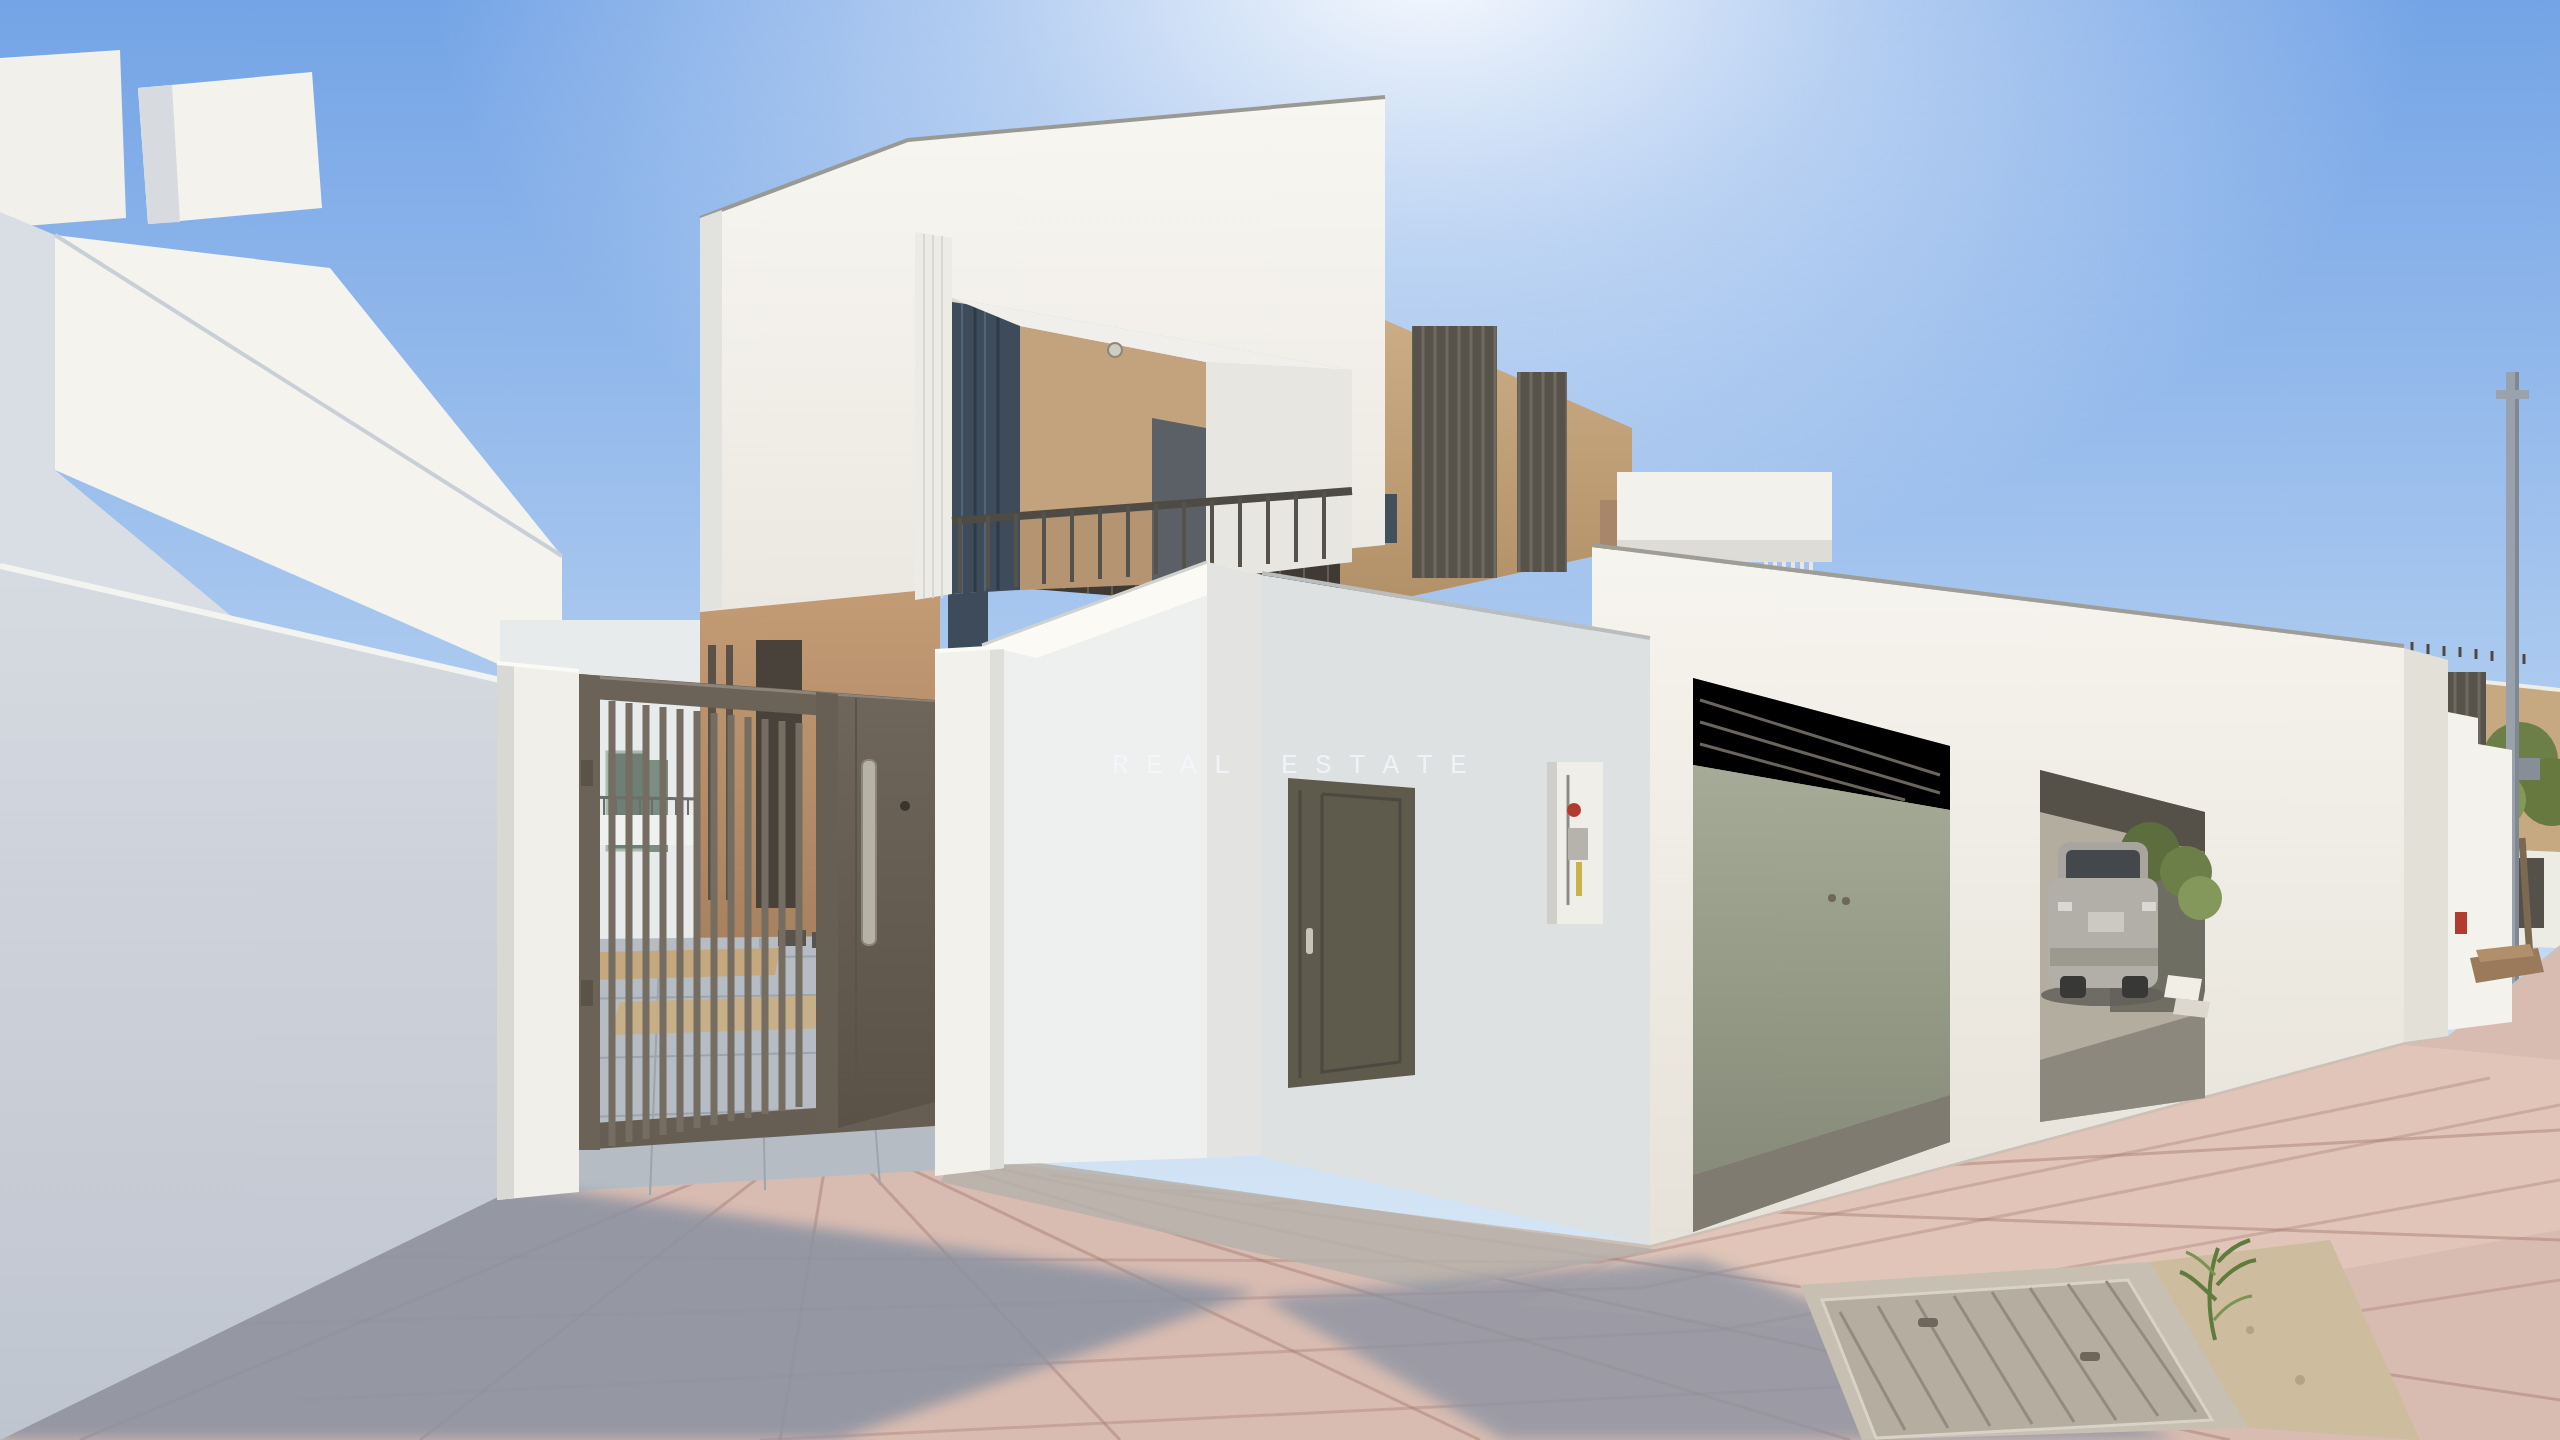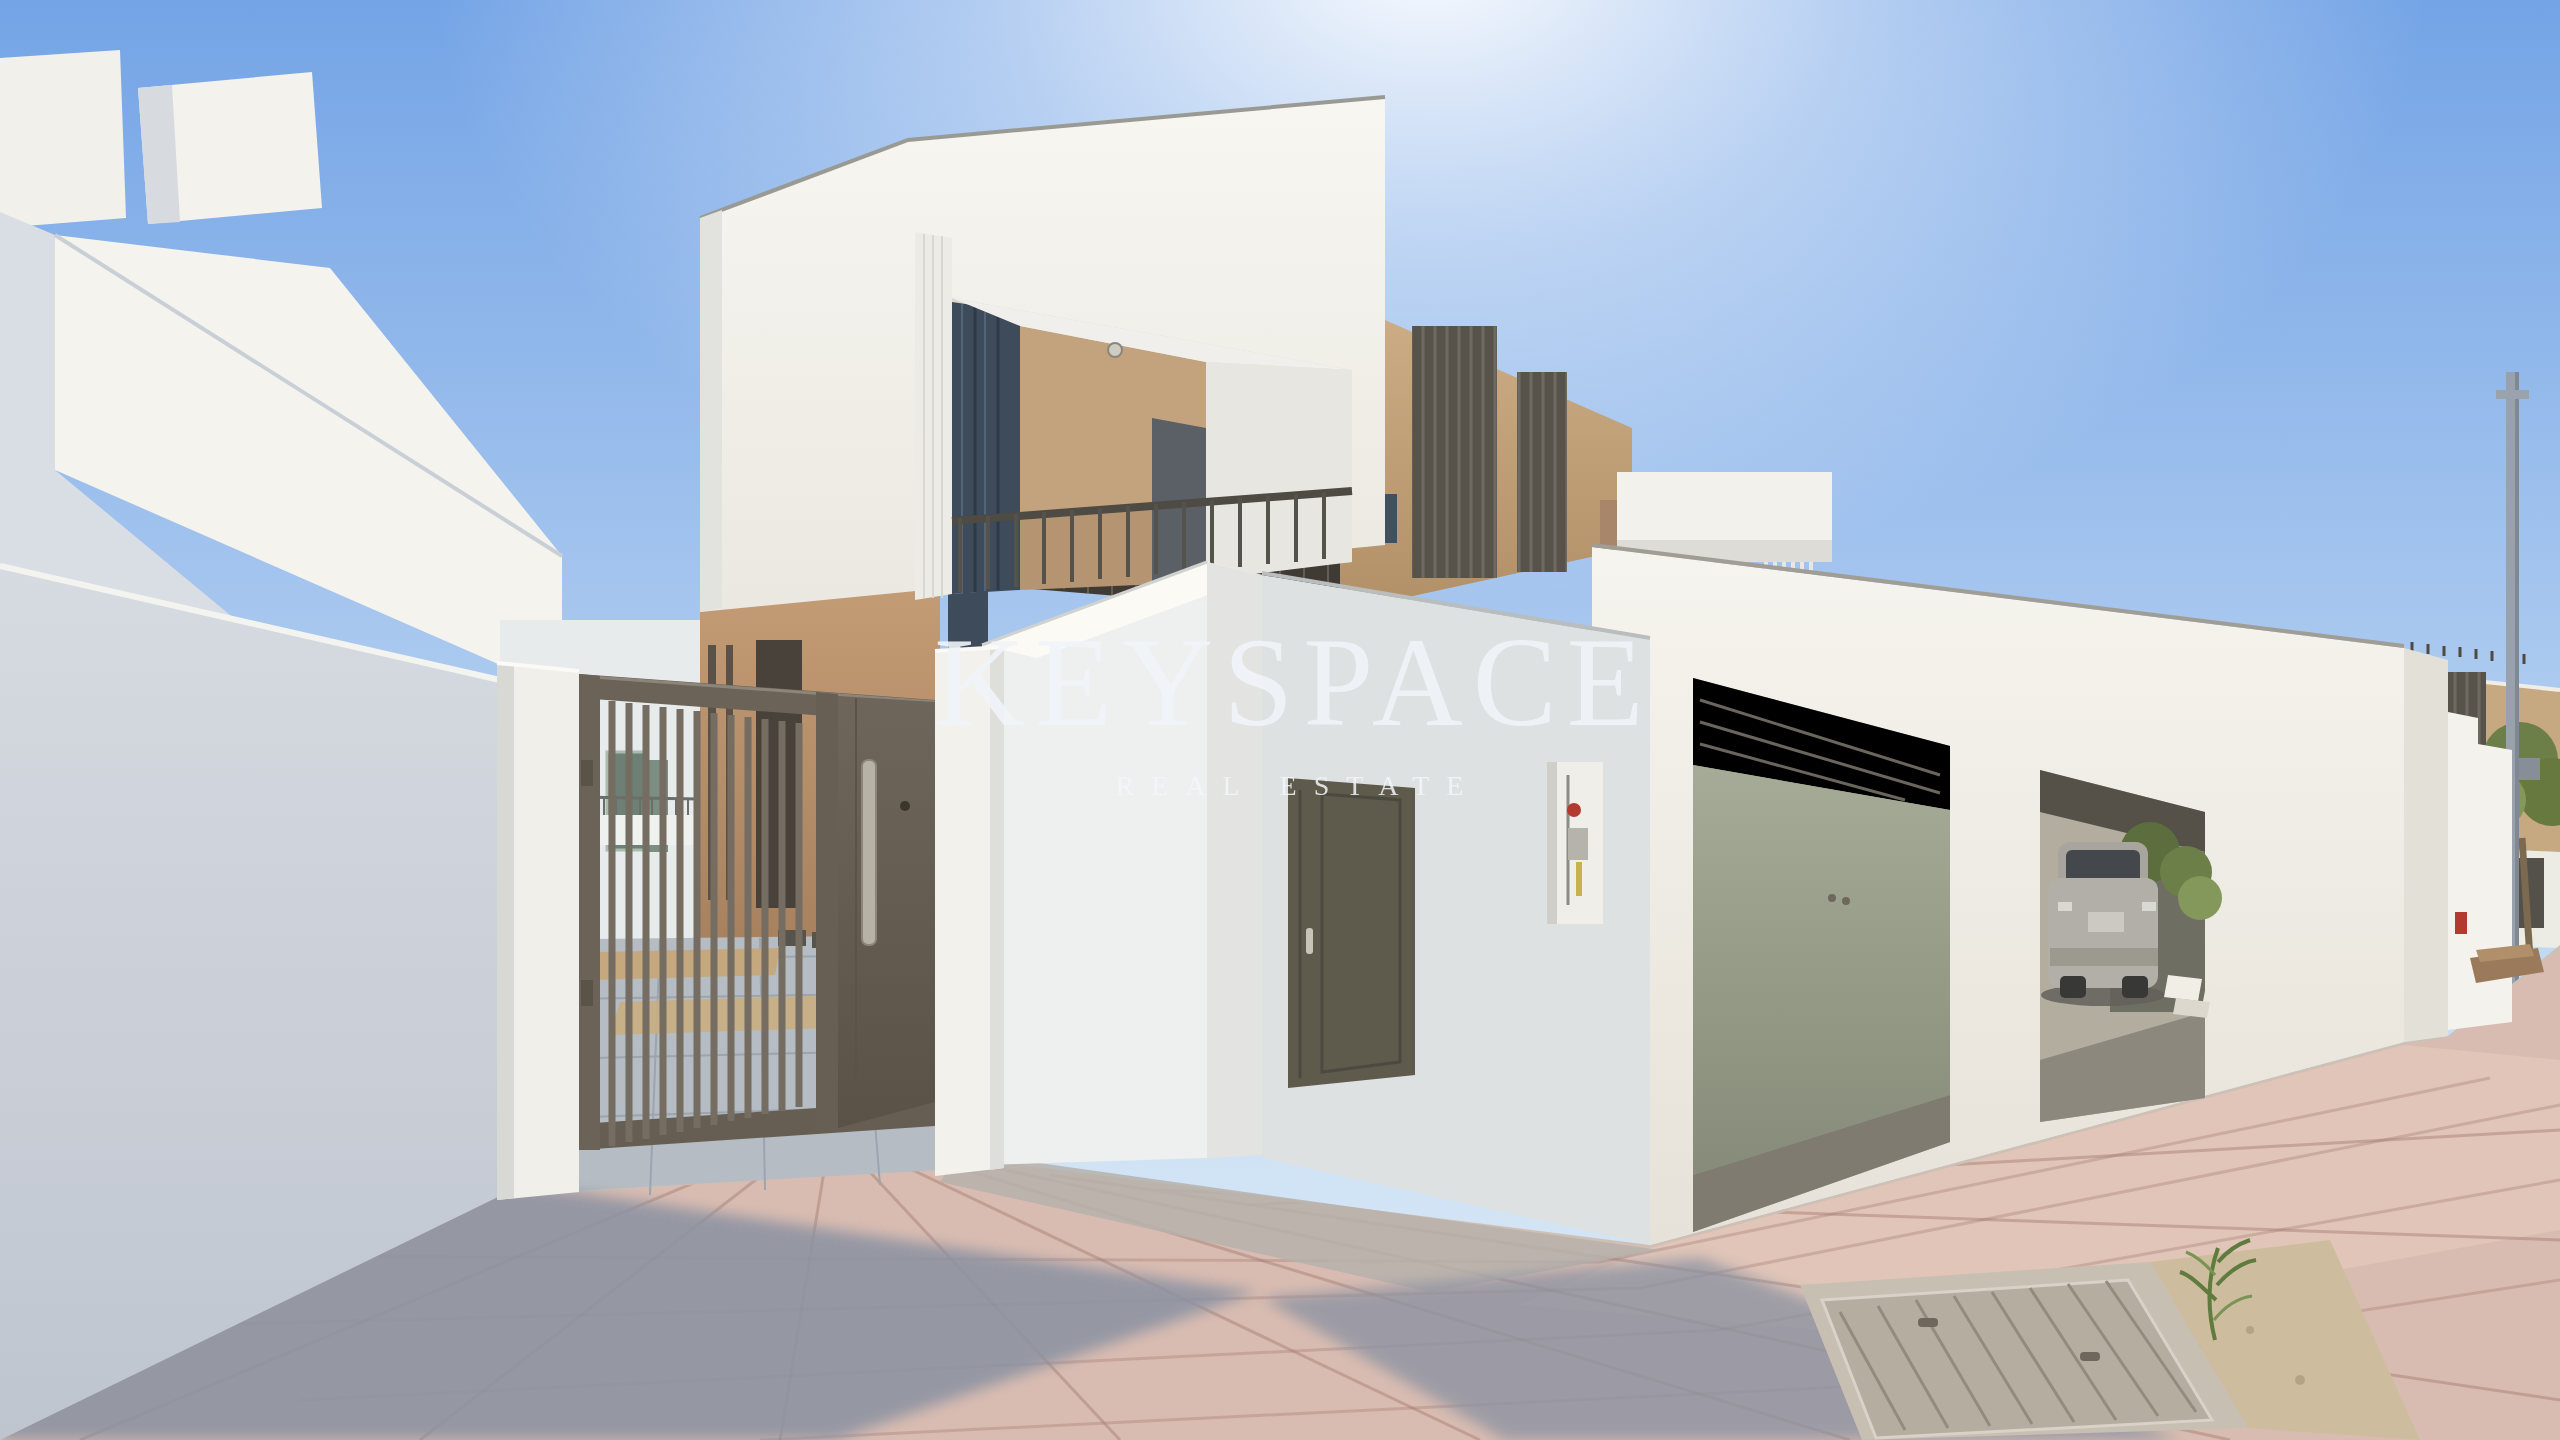--- a/index.html
+++ b/index.html
@@ -8,25 +8,24 @@
   .watermark{position:absolute;left:0;top:0;width:100%;height:100%;pointer-events:none;}
   .wm-brand{
     position:absolute;left:1294px;top:620px;transform:translateX(-50%);
     font-family:"Liberation Serif","DejaVu Serif",serif;
     font-size:126px;line-height:1;font-weight:400;
     letter-spacing:10px;white-space:nowrap;
     color:rgba(240,244,249,0.90);
   }
   .wm-tagline{
     position:absolute;left:1298px;top:752px;transform:translateX(-50%);
-    font-family:Liberation Serif, serif;
+    font-family:Liberation Mono, monospace;
     font-size:28px;line-height:1;font-weight:400;
     letter-spacing:17px;white-space:nowrap;
     color:rgba(242,246,250,0.85);
-    margin-top:20px;
   }
 </style>
 </head>
 <body>
 
 <div class="scene">
 <svg width="2560" height="1440" viewBox="0 0 2560 1440">
   <defs>
     <linearGradient id="skyV" x1="0" y1="0" x2="0" y2="1">
       <stop offset="0" style="stop-color:var(--skyTop)"></stop>
@@ -320,16 +319,15 @@
       <line x1="856" y1="698" x2="856" y2="1122" stroke="#5a5348" stroke-width="2"></line>
       <rect x="862" y="760" width="14" height="185" rx="6" fill="#b7b2a6" stroke="#8b867b" stroke-width="2"></rect>
       <circle cx="905" cy="806" r="5" fill="#3b352d"></circle>
       <rect x="581" y="760" width="12" height="26" fill="#5a5348"></rect>
       <rect x="581" y="980" width="12" height="26" fill="#5a5348"></rect>
     </g>
   </g>
 </svg>
 
   <div class="watermark">
-    <div class="wm-brand">KEYSPACE</div>
     <div class="wm-tagline">REAL ESTATE</div>
   </div>
 </div>
 
 </body></html>

